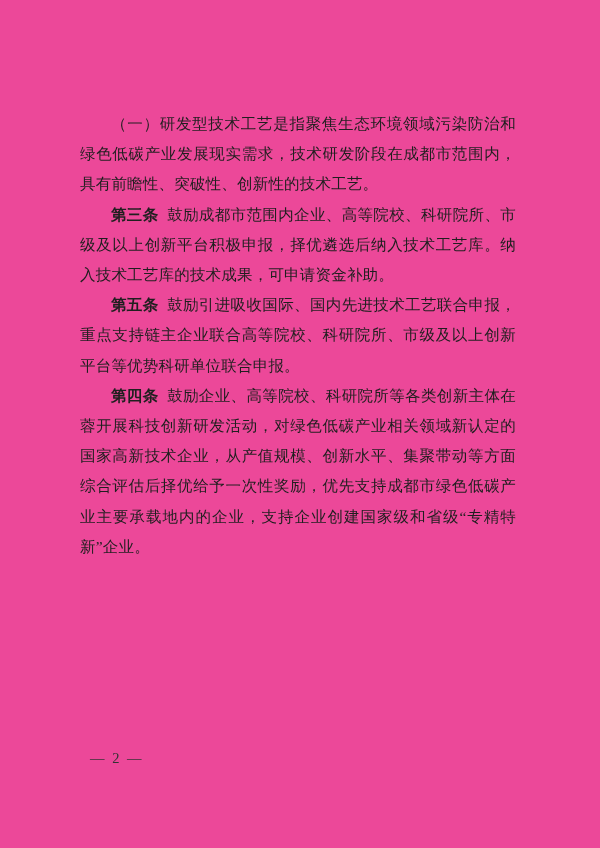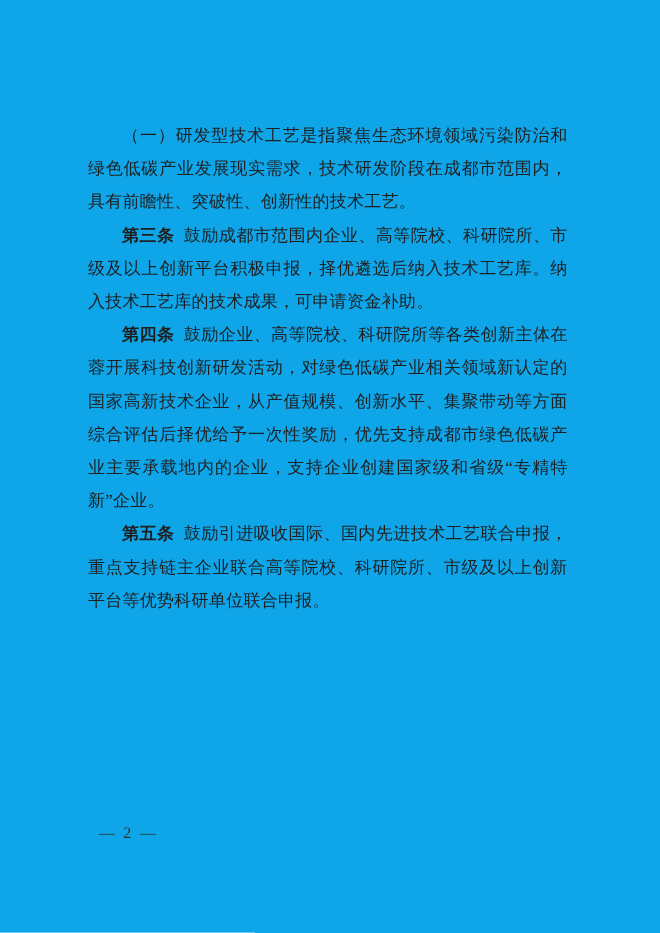--- a/index.html
+++ b/index.html
@@ -4,21 +4,21 @@
 <style>
   html, body {
     margin: 0;
     padding: 0;
     background: #ffffff;
   }
   .page {
     position: relative;
     width: 600px;
     height: 848px;
-    background: #0ea5e9;
+    background: #ec4899;
     overflow: hidden;
     font-family: "Liberation Serif", "DejaVu Serif", serif;
     color: #1f1f1f;
   }
   .content {
     position: absolute;
     left: 80px;
     top: 109px;
     width: 436px;
   }
@@ -48,17 +48,17 @@
     color: #333333;
   }
 </style>
 </head>
 <body>
 
 <div class="page">
   <div class="content">
     <p class="para"><b class="lead"></b><span>（一）研发型技术工艺是指聚焦生态环境领域污染防治和绿色低碳产业发展现实需求，技术研发阶段在成都市范围内，具有前瞻性、突破性、创新性的技术工艺。</span></p>
     <p class="para"><b class="lead">第三条</b><span>鼓励成都市范围内企业、高等院校、科研院所、市级及以上创新平台积极申报，择优遴选后纳入技术工艺库。纳入技术工艺库的技术成果，可申请资金补助。</span></p>
+    <p class="para"><b class="lead">第五条</b><span>鼓励引进吸收国际、国内先进技术工艺联合申报，重点支持链主企业联合高等院校、科研院所、市级及以上创新平台等优势科研单位联合申报。</span></p>
     <p class="para"><b class="lead">第四条</b><span>鼓励企业、高等院校、科研院所等各类创新主体在蓉开展科技创新研发活动，对绿色低碳产业相关领域新认定的国家高新技术企业，从产值规模、创新水平、集聚带动等方面综合评估后择优给予一次性奖励，优先支持成都市绿色低碳产业主要承载地内的企业，支持企业创建国家级和省级“专精特新”企业。</span></p>
-    <p class="para"><b class="lead">第五条</b><span>鼓励引进吸收国际、国内先进技术工艺联合申报，重点支持链主企业联合高等院校、科研院所、市级及以上创新平台等优势科研单位联合申报。</span></p>
   </div>
   <div class="page-number">— 2 —</div>
 </div>
 
 </body></html>

